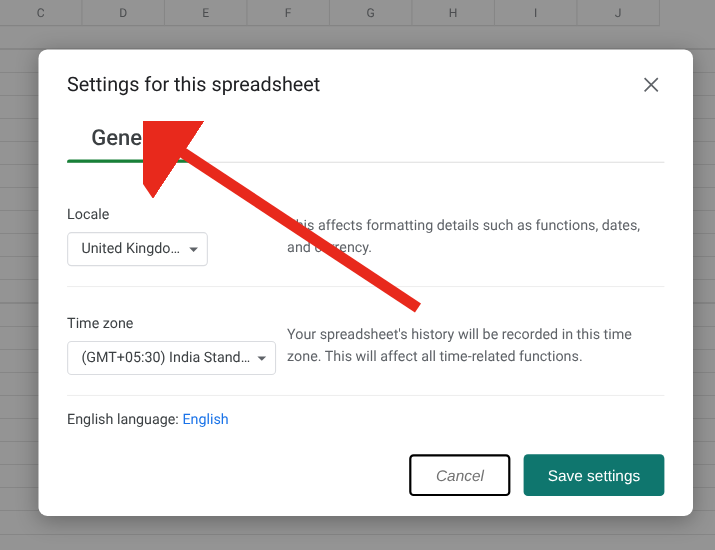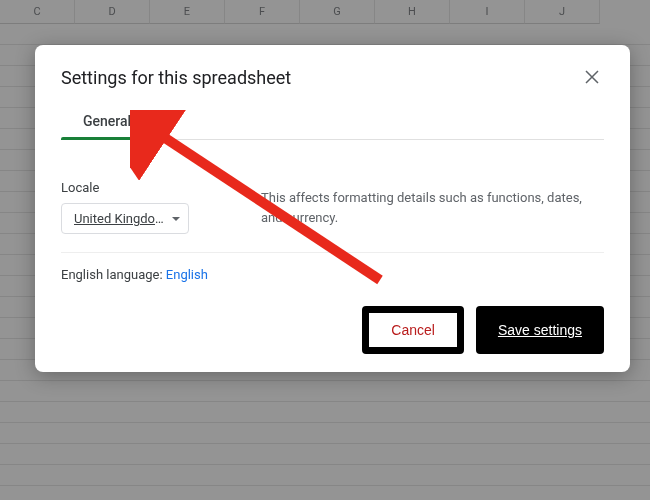--- a/index.html
+++ b/index.html
@@ -69,21 +69,21 @@
       cursor: pointer;
       color: #5f6368;
       font-size: 16px;
     }
     .tabs {
       display: flex;
       border-bottom: 1px solid #e0e0e0;
     }
     .tab {
       padding: 10px 22px;
-      font-size: 14px;
+      font-size: 20px;
       color: #5f6368;
       cursor: pointer;
       position: relative;
     }
     .tab.active {
       color: #3c4043;
       font-weight: 500;
     }
     .tab.active::after {
       content: '';
@@ -129,21 +129,20 @@
       width: 0; height: 0;
       border-left: 4px solid transparent;
       border-right: 4px solid transparent;
       border-top: 4px solid #5f6368;
       margin-left: 6px;
     }
     .dropdown .txt {
       white-space: nowrap;
       overflow: hidden;
       text-overflow: ellipsis;
-      text-decoration: underline;
     }
     .setting-desc {
       flex: 1;
       font-size: 13px;
       color: #5f6368;
       line-height: 1.5;
       padding-top: 24px;
     }
     .lang-row {
       padding: 14px 0 8px 0;
@@ -163,27 +162,27 @@
     .btn {
       padding: 9px 22px;
       border-radius: 4px;
       font-size: 14px;
       font-weight: 500;
       cursor: pointer;
       border: none;
     }
     .btn-secondary {
       background: #fff;
-      color: #b91c1c;
-      border: 7px solid #000000;
+      color: #737373;
+      border: 2px solid #000000;
+      font-style: italic;
     }
     .btn-primary {
-      background: #000000;
+      background: #0f766e;
       color: #fff;
-      text-decoration: underline;
     }
     .arrow-annotation {
       position: absolute;
       top: 110px;
       left: 130px;
       pointer-events: none;
       z-index: 10;
     }
   </style>
 </head>
@@ -224,20 +223,30 @@
       <div class="setting-left">
         <div class="setting-label">Locale</div>
         <div class="dropdown small">
           <span class="txt">United Kingdom</span>
           <span class="caret"></span>
         </div>
       </div>
       <div class="setting-desc">This affects formatting details such as functions, dates, and currency.</div>
     </div>
 
+    <div class="setting-row">
+      <div class="setting-left">
+        <div class="setting-label">Time zone</div>
+        <div class="dropdown wide">
+          <span class="txt">(GMT+05:30) India Stand…</span>
+          <span class="caret"></span>
+        </div>
+      </div>
+      <div class="setting-desc">Your spreadsheet's history will be recorded in this time zone. This will affect all time-related functions.</div>
+    </div>
 
     <div class="lang-row">
       <span>English language: </span><span class="lang-link">English</span>
     </div>
   </div>
 
   <div class="modal-footer">
     <button class="btn btn-secondary">Cancel</button>
     <button class="btn btn-primary">Save settings</button>
   </div>

